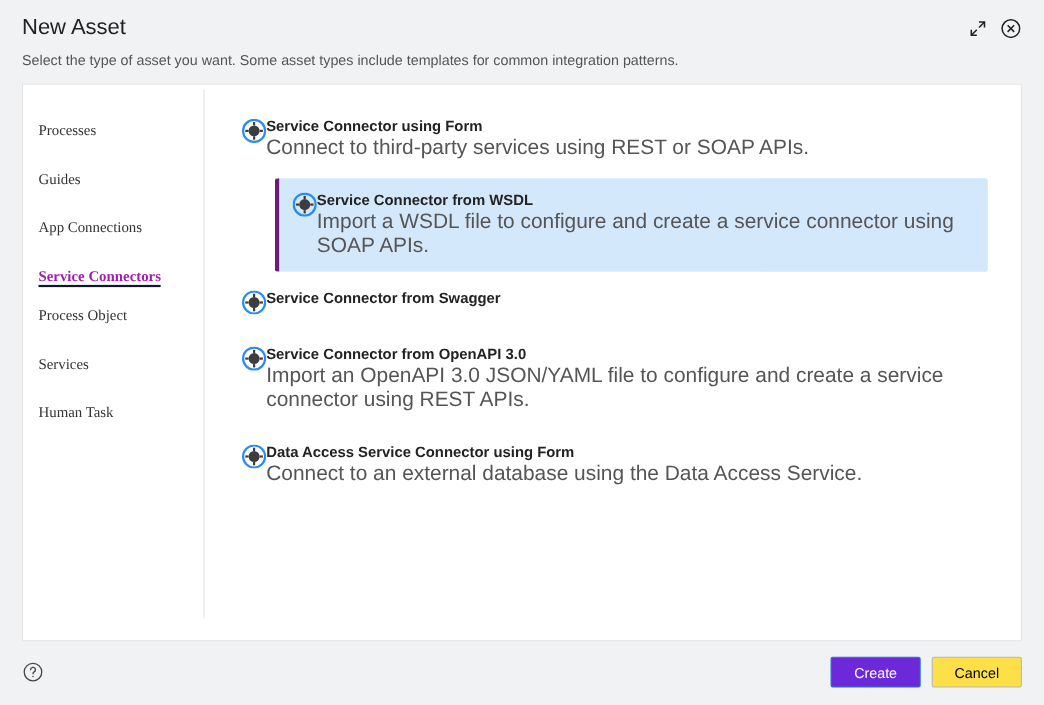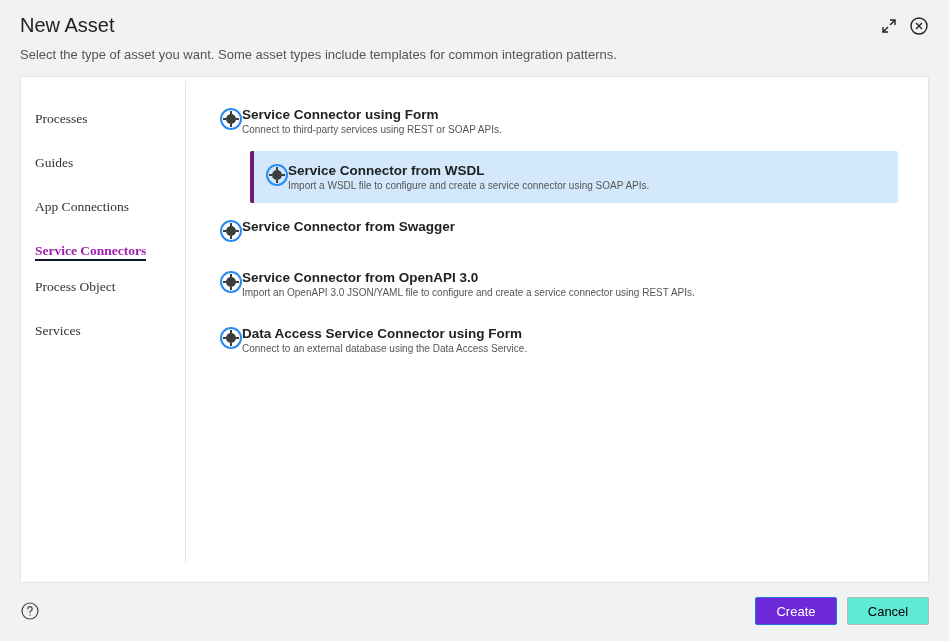--- a/index.html
+++ b/index.html
@@ -102,38 +102,38 @@
     margin-top: 1px;
   }
   .asset-text { flex: 1; }
   .asset-title {
     font-weight: 600;
     font-size: 13.5px;
     color: #222;
     margin-bottom: 2px;
   }
   .asset-desc {
-    font-size: 10px;
+    font-size: 19px;
     color: #555;
   }
   .footer {
     display: flex;
     align-items: center;
     justify-content: space-between;
     padding: 14px 20px 16px 20px;
   }
   .footer-buttons {
     display: flex;
     gap: 10px;
   }
   .btn {
     min-width: 82px;
     height: 28px;
     border: 1px solid #b8b8b8;
-    background: #5eead4;
+    background: #fde047;
     font-size: 13px;
     cursor: pointer;
     display: flex;
     align-items: center;
     justify-content: center;
     border-radius: 2px;
   }
   .btn.primary {
     background: #6d28d9;
     border-color: #1b78d8;
@@ -174,20 +174,21 @@
 <div class="subtext">Select the type of asset you want. Some asset types include templates for common integration patterns.</div>
 
 <div class="content-panel">
   <div class="sidebar">
     <span class="sidebar-wrap"><span class="sidebar-item">Processes</span></span>
     <span class="sidebar-wrap"><span class="sidebar-item">Guides</span></span>
     <span class="sidebar-wrap"><span class="sidebar-item">App Connections</span></span>
     <span class="sidebar-wrap"><span class="sidebar-item selected">Service Connectors</span></span>
     <span class="sidebar-wrap"><span class="sidebar-item">Process Object</span></span>
     <span class="sidebar-wrap"><span class="sidebar-item">Services</span></span>
+    <span class="sidebar-wrap"><span class="sidebar-item">Human Task</span></span>
   </div>
 
   <div class="main-area">
 
     <div class="asset-item">
       <div class="asset-icon">
         <svg width="22" height="22" viewBox="0 0 22 22">
           <circle cx="11" cy="11" r="10" fill="none" stroke="#2a8cef" stroke-width="2"></circle>
           <circle cx="11" cy="11" r="5" fill="#3d3d3d"></circle>
           <g fill="#3d3d3d">

